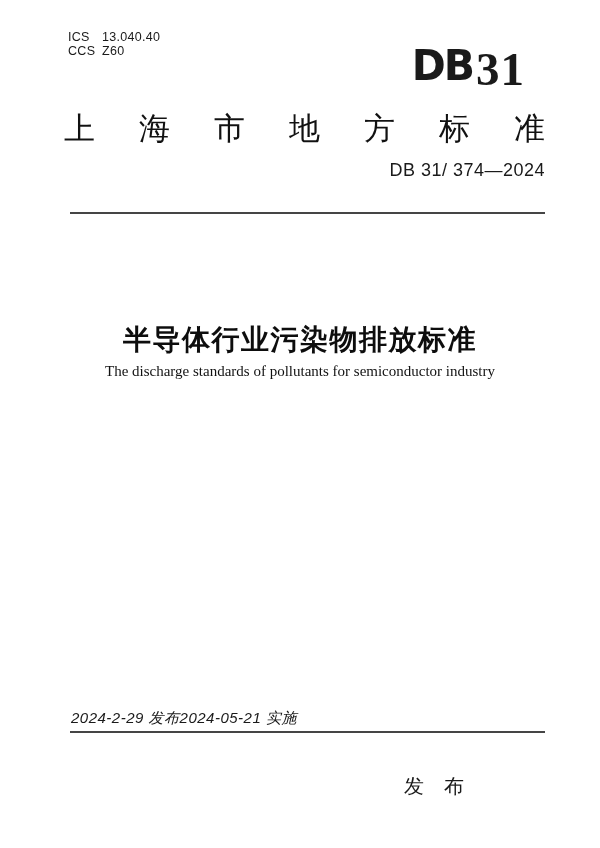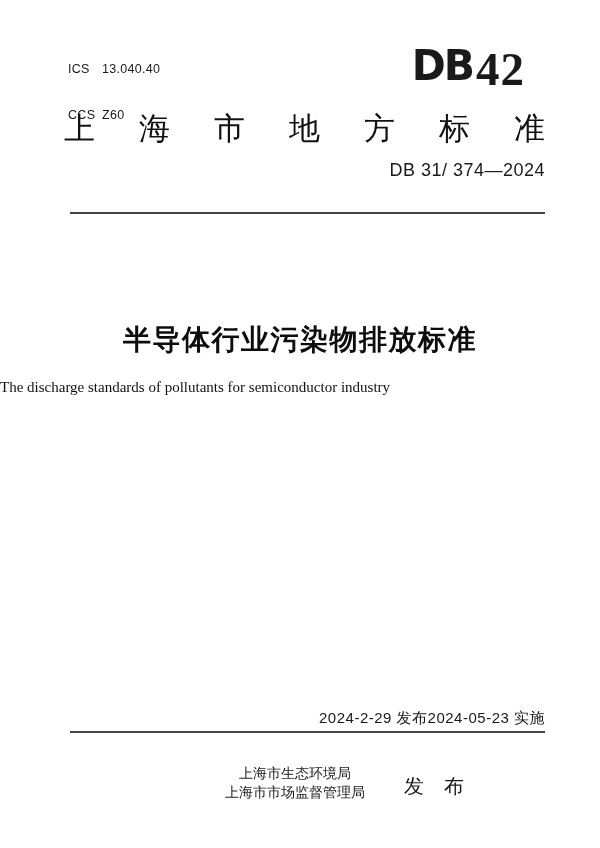--- a/index.html
+++ b/index.html
@@ -7,39 +7,39 @@
   .page {
     position:relative;
     width:600px; height:848px;
     background:#ffffff;
     overflow:hidden;
     font-family:"Liberation Sans", sans-serif;
     color:#1a1a1a;
   }
   
   .codes { position:absolute; left:68px; top:30px; font-size:12.5px; line-height:14px; letter-spacing:0.3px; }
-  .code-row { display:flex;margin-top:32px; }
+  .code-row { display:flex; }
   .code-row .lbl { width:34px; }
   
   .logo { position:absolute; top:46px; right:75px; display:flex; align-items:flex-start; line-height:1; }
   .logo-db { font-family:"DejaVu Sans", sans-serif; font-weight:900; font-size:41px; letter-spacing:-2px; transform:scaleY(1.04); transform-origin:bottom; }
   .logo-31 { font-family:"Liberation Serif", serif; font-weight:700; font-size:47px; margin-left:3px; letter-spacing:1px; }
   
   .std-type { position:absolute; left:64px; right:55px; top:108px; display:flex; justify-content:space-between; font-size:31px; font-weight:400; color:#111; }
   
   .std-number { position:absolute; right:55px; top:160px; font-size:18px; font-weight:500; letter-spacing:0.5px; }
   .replaces { position:absolute; right:55px; top:183px; font-size:12px; letter-spacing:0.3px; }
   
   .rule-top { position:absolute; left:70px; right:55px; top:212px; border-top:2px solid #454545; }
   .rule-bottom { position:absolute; left:70px; right:55px; top:731px; border-top:2px solid #454545; }
   
   .title-zh { position:absolute; left:0; right:0; top:321px; text-align:center; font-size:28px; font-weight:700; letter-spacing:1.5px; color:#0d0d0d; }
-  .title-en { position:absolute; left:0; right:0; top:379px; text-align:left; font-family:"Liberation Serif", serif; font-size:15px; color:#111; }
+  .title-en { position:absolute; left:0; right:0; top:363px; text-align:center; font-family:"Liberation Serif", serif; font-size:15px; color:#111; }
   
-  .dates { position:absolute; left:71px; right:55px; top:709px; display:flex; justify-content:flex-end; font-size:15px; letter-spacing:0.5px; }
+  .dates { position:absolute; left:71px; right:55px; top:709px; display:flex; justify-content:flex-start; font-size:15px; letter-spacing:0.5px;font-style:italic; }
   
   .issuers { position:absolute; left:217px; top:764px; width:156px; text-align:center; font-size:14px; line-height:19px; }
   .release { position:absolute; left:404px; top:773px; font-size:20px;text-align:right; }
 </style>
 </head>
 <body>
 
 <div class="page">
 
   <div class="codes">
@@ -48,21 +48,21 @@
       <span>13.040.40</span>
     </div>
     <div class="code-row">
       <span class="lbl">CCS</span>
       <span>Z60</span>
     </div>
   </div>
 
   <div class="logo">
     <span class="logo-db">DB</span>
-    <span class="logo-31">42</span>
+    <span class="logo-31">31</span>
   </div>
 
   <div class="std-type">
     <span>上</span>
     <span>海</span>
     <span>市</span>
     <span>地</span>
     <span>方</span>
     <span>标</span>
     <span>准</span>
@@ -70,25 +70,21 @@
 
   <div class="std-number">DB 31/ 374—2024</div>
 
   <div class="rule-top"></div>
 
   <div class="title-zh">半导体行业污染物排放标准</div>
   <div class="title-en">The discharge standards of pollutants for semiconductor industry</div>
 
   <div class="dates">
     <span>2024-2-29 发布</span>
-    <span>2024-05-23 实施</span>
+    <span>2024-05-21 实施</span>
   </div>
 
   <div class="rule-bottom"></div>
 
-  <div class="issuers">
-    <div>上海市生态环境局</div>
-    <div>上海市市场监督管理局</div>
-  </div>
 
   <div class="release">发　布</div>
 
 </div>
 
 </body></html>

